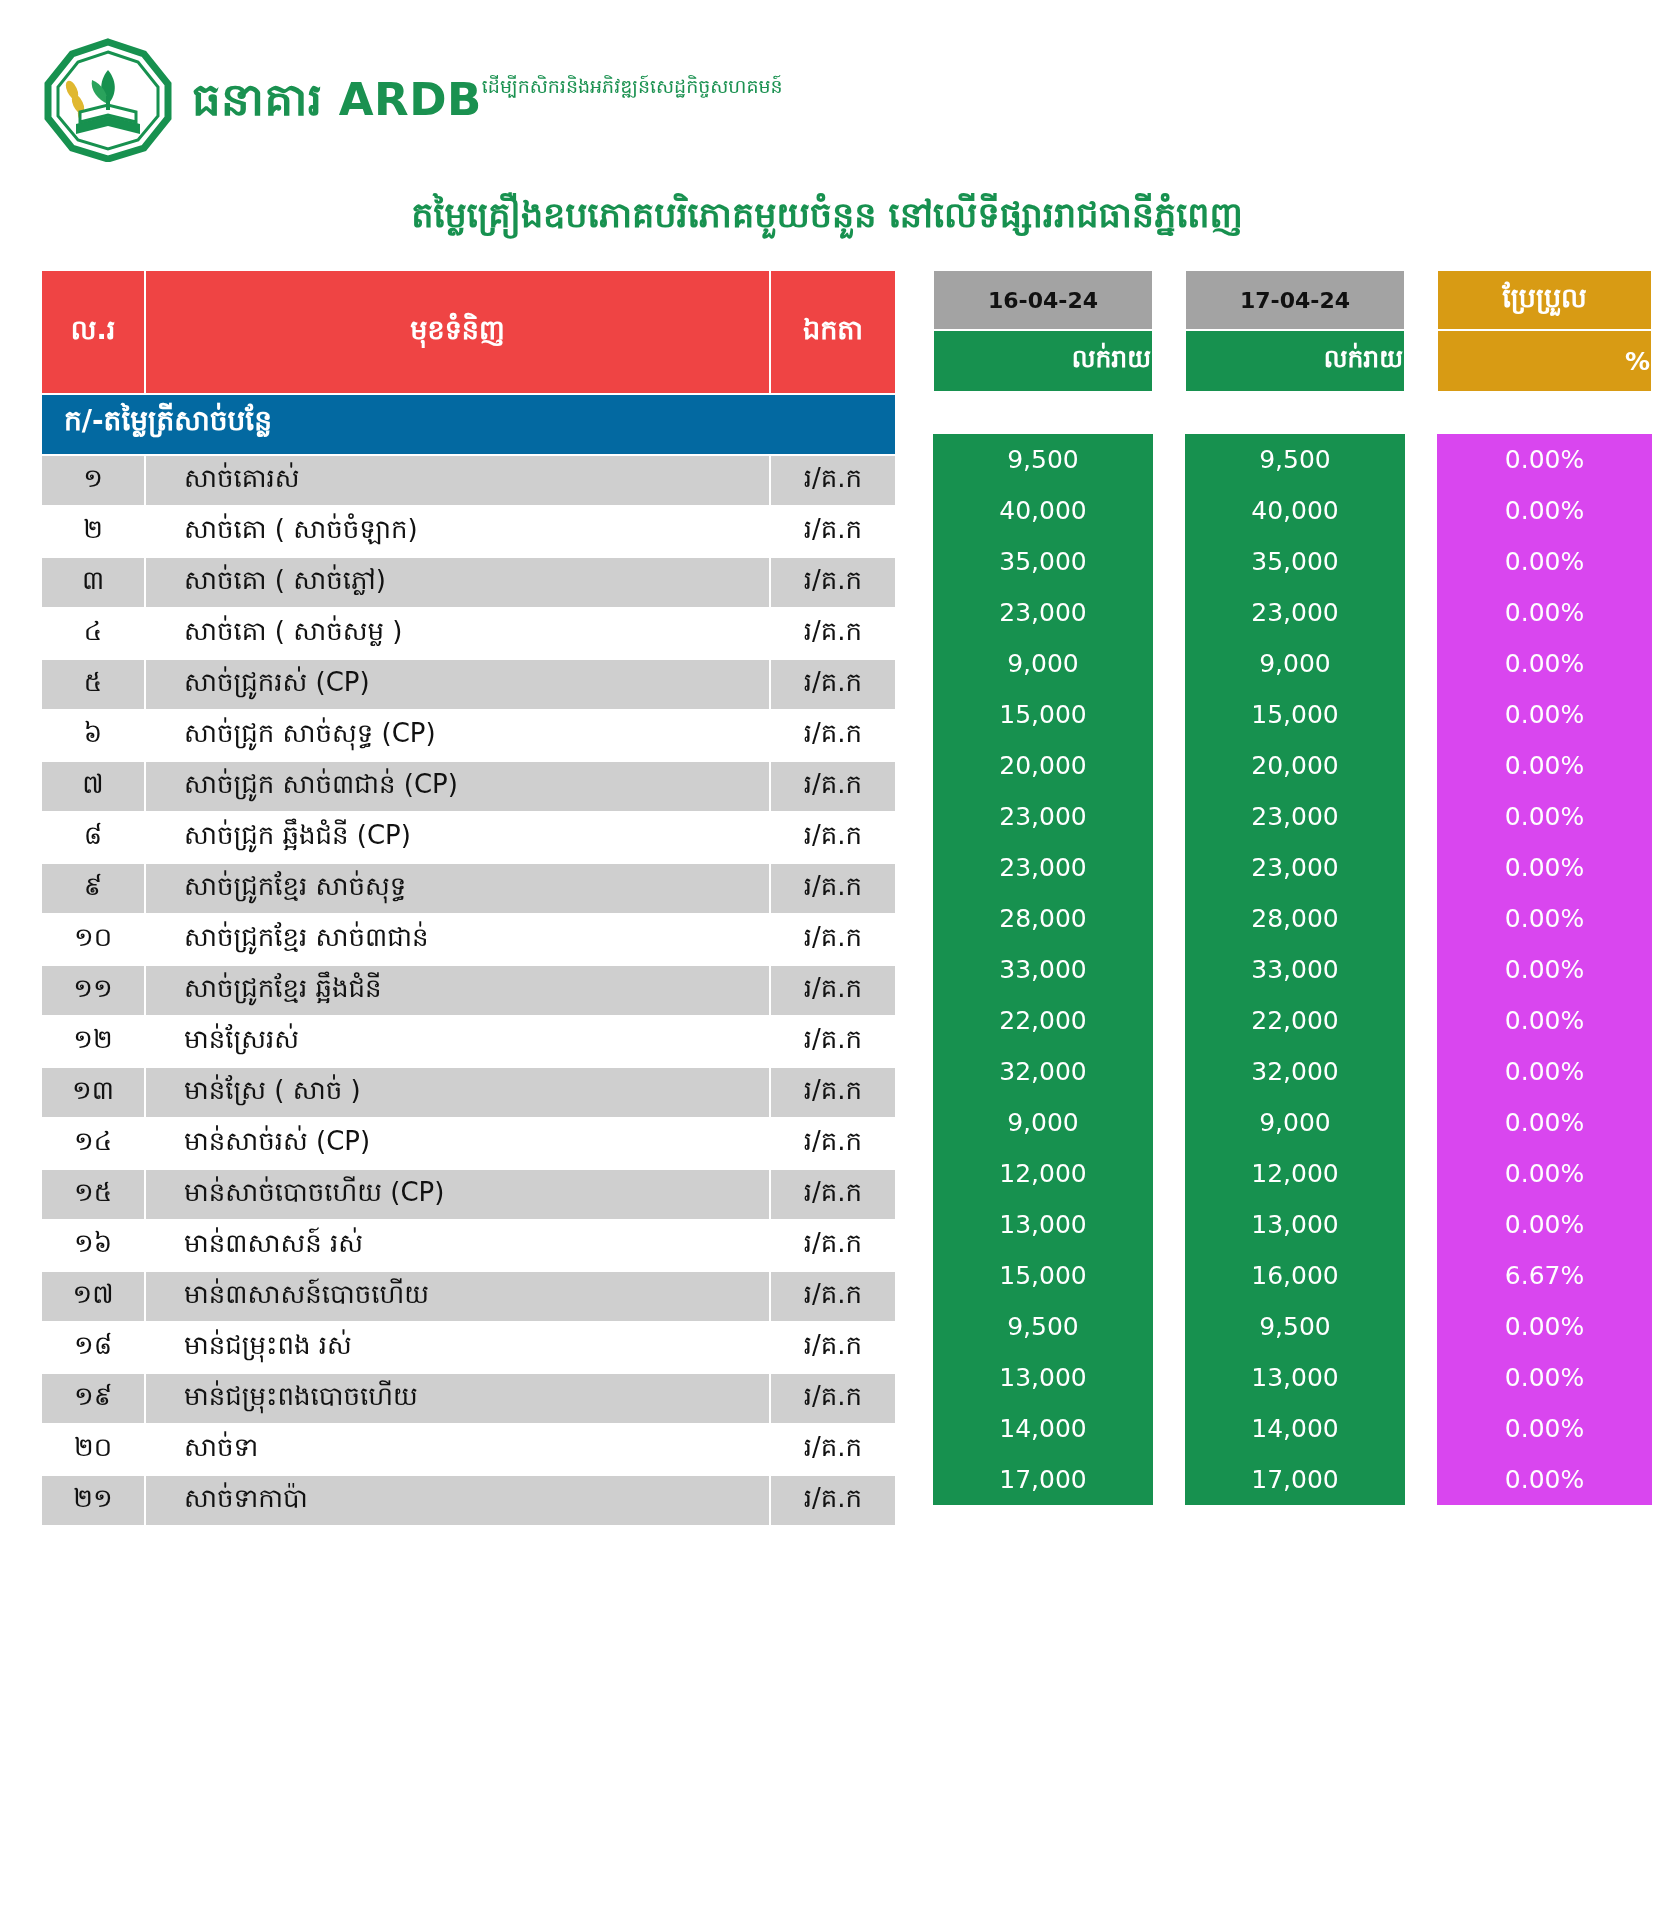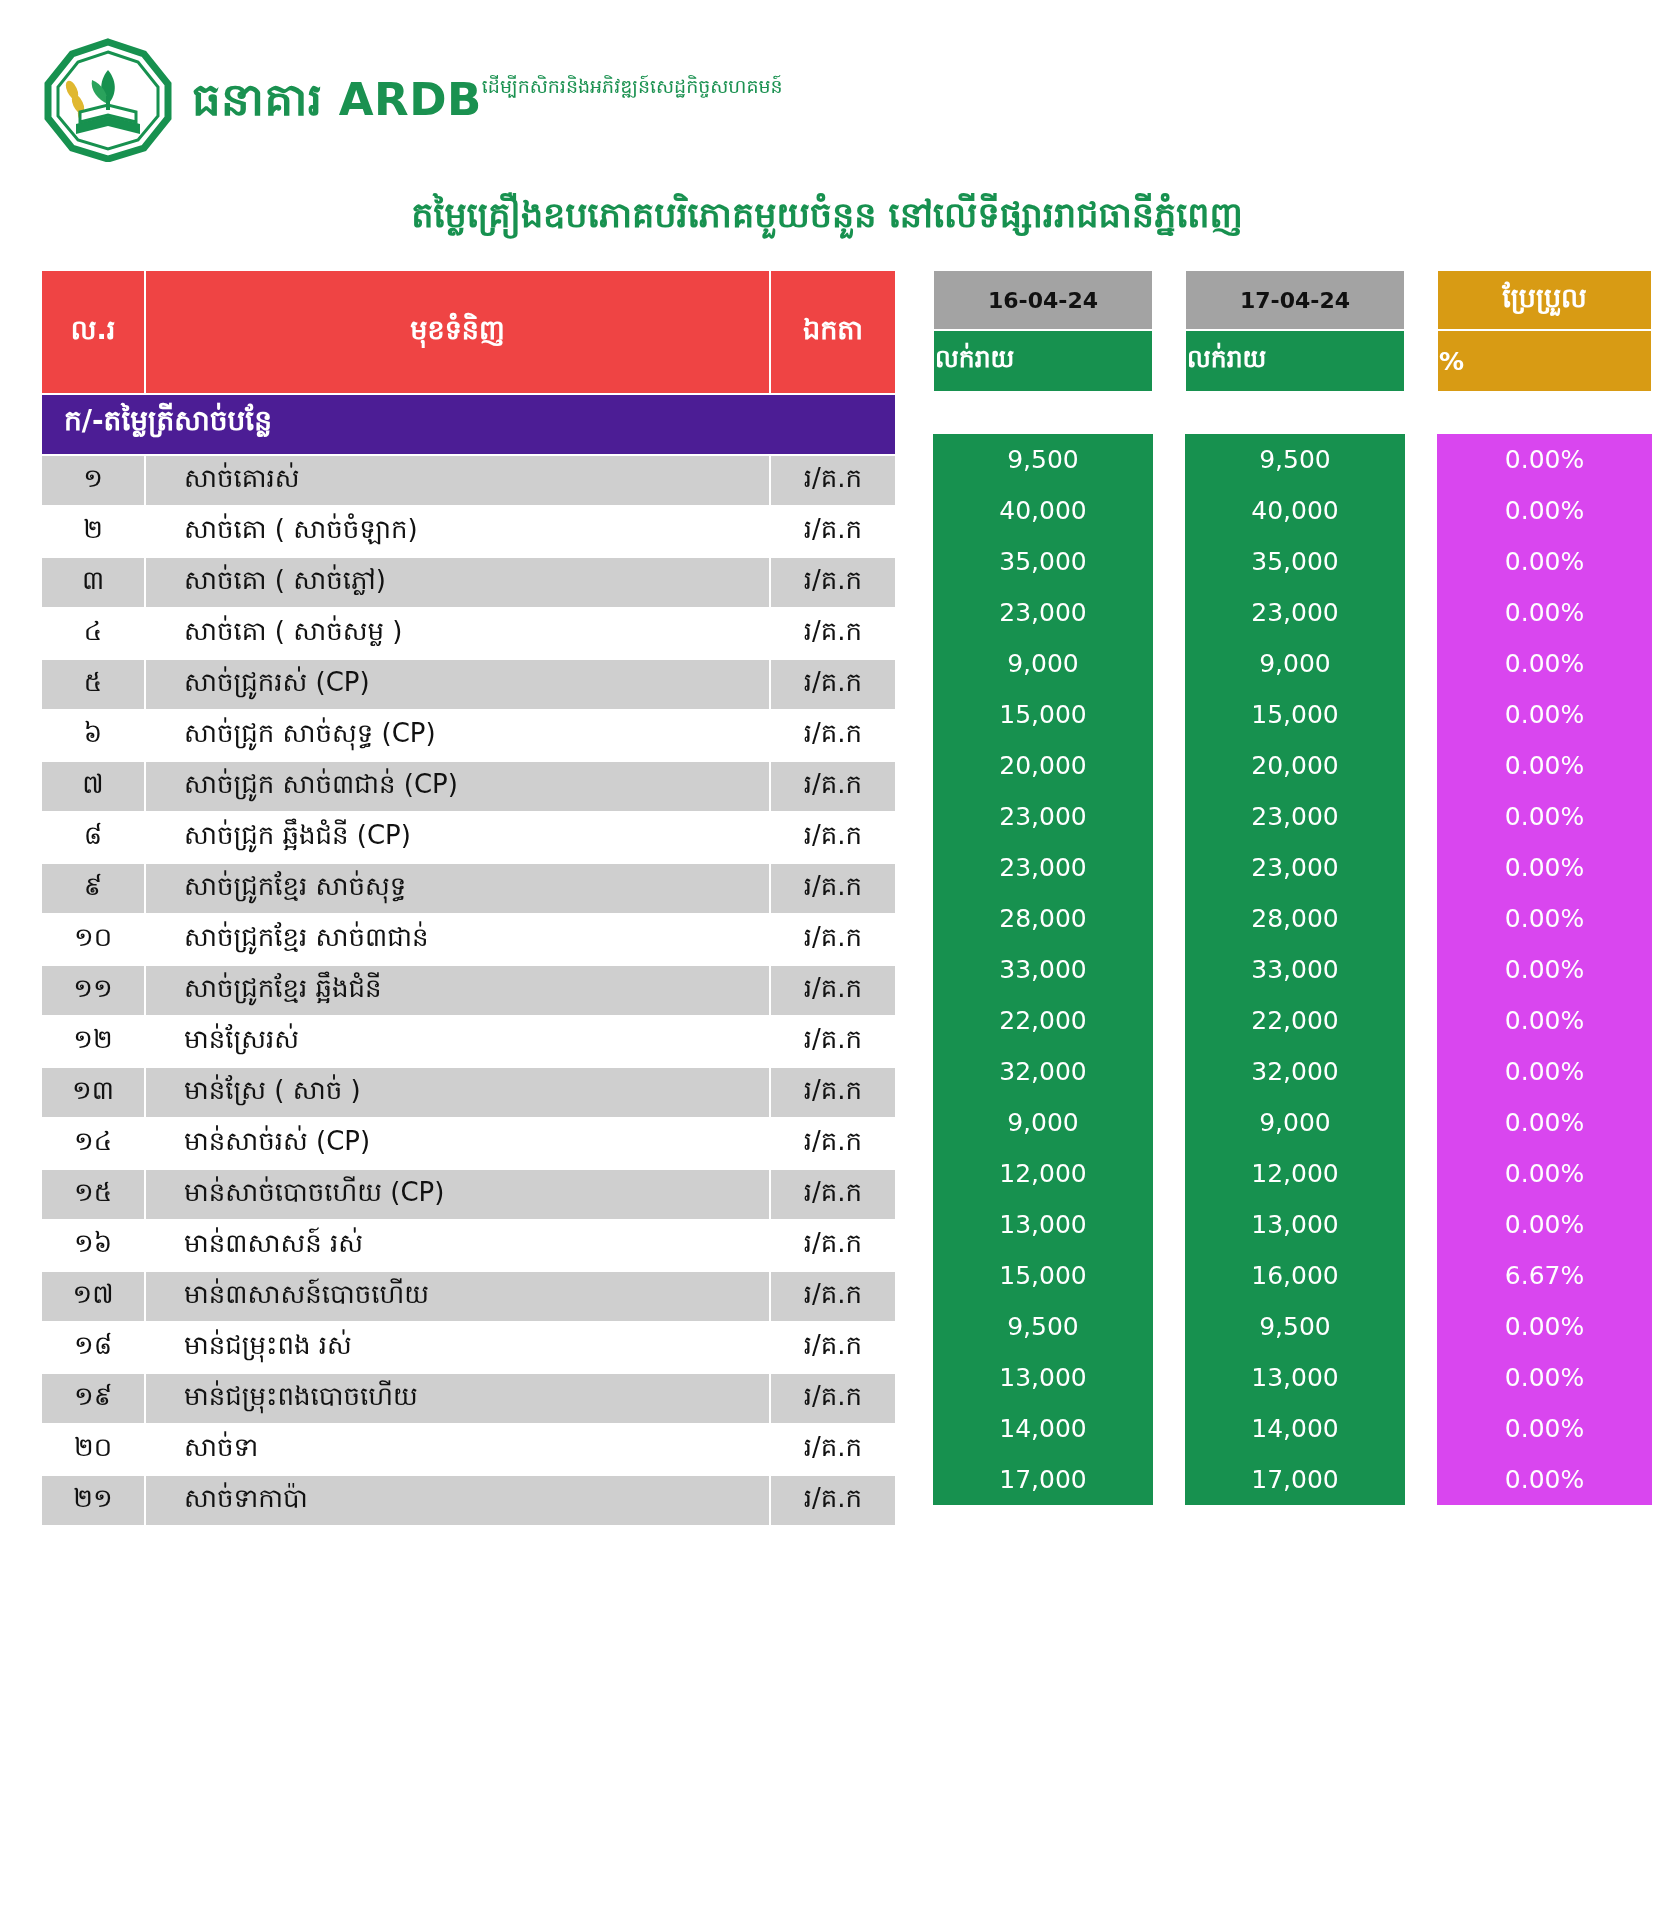--- a/index.html
+++ b/index.html
@@ -86,21 +86,21 @@
     height: 124px;
     vertical-align: middle;
     text-align: center;
   }
   .col-no { width: 104px; }
   .col-item { width: 625px; }
   .col-unit { width: 126px; }
 
   
   .section-band td {
-    background: #4c1d95;
+    background: #0369a1;
     color: #ffffff;
     font-size: 28px;
     font-weight: bold;
     text-align: left;
     padding: 8px 0 10px 22px;
     height: 56px;
     border: 2px solid #ffffff;
     margin-top: 45px;
   }
 
@@ -132,21 +132,21 @@
   .right-table th.date-h.pct {
     background: #d89b14;
     color: #ffffff;
     font-size: 27px;
   }
   .right-table th.sub-h {
     background: #17914f;
     color: #ffffff;
     font-size: 25px;
     font-weight: bold;
-    text-align: left;
+    text-align: right;
     height: 62px;
     border: 2px solid #ffffff;
     vertical-align: middle;
   }
   .right-table th.sub-h.pct {
     background: #d89b14;
   }
   .spacer-row td {
     background: #ffffff;
     height: 42px;

